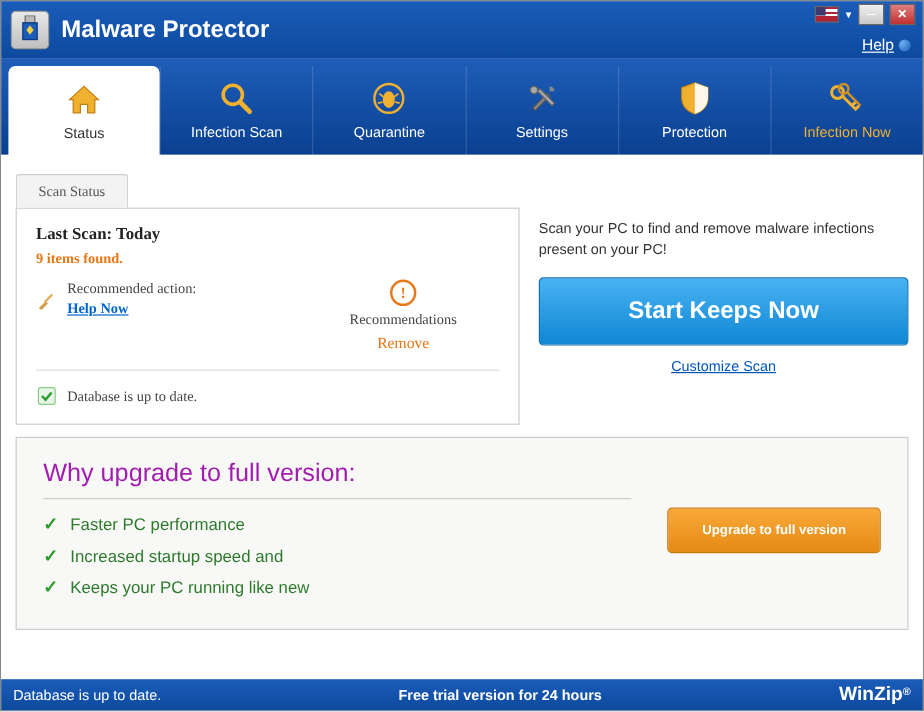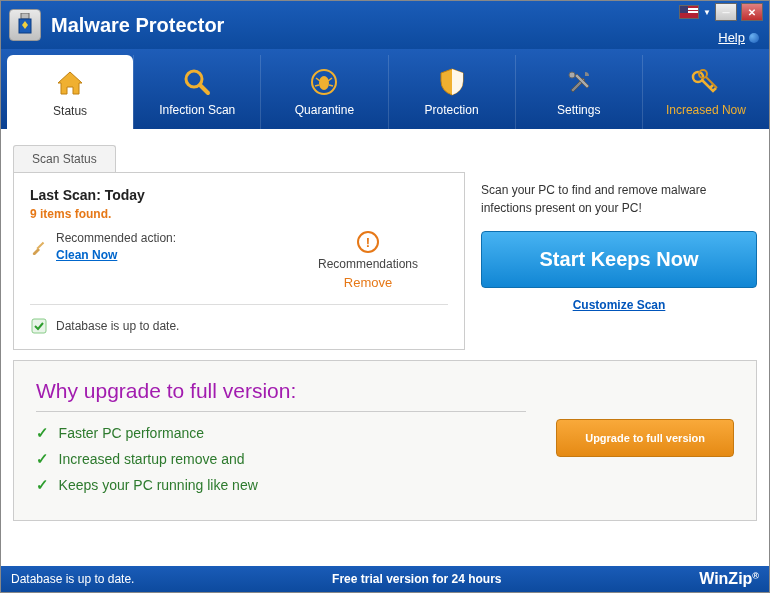--- a/index.html
+++ b/index.html
@@ -22,41 +22,41 @@
 .tabbar { height: 80px; background: linear-gradient(to bottom, #1e5db8, #0a4090); display: flex; padding-top: 6px; padding-left: 6px; }
 .tab { flex: 1; display: flex; flex-direction: column; align-items: center; justify-content: center; color: white; font-size: 12px; cursor: pointer; border-left: 1px solid rgba(255,255,255,0.15); gap: 6px; }
 .tab:first-child { border-left: none; }
 .tab.active { background: white; color: #333; border-radius: 6px 6px 0 0; margin-bottom: -1px; }
 .tab-icon { height: 30px; display: flex; align-items: center; justify-content: center; }
 .tab.register { color: #f0b030; }
 
 .content { flex: 1; background: #fff; padding: 16px 12px 8px 12px; display: flex; flex-direction: column; gap: 10px; }
 
 .top-row { display: flex; gap: 16px; }
-.scan-panel { width: 452px; }
+.scan-panel { width: 420px; font-family: Liberation Serif, serif; }
 .scan-tab-header { display: inline-block; background: #f3f3f3; border: 1px solid #ccc; border-bottom: none; padding: 6px 18px; font-size: 12px; color: #555; border-radius: 3px 3px 0 0; }
 .scan-box { border: 1px solid #ccc; padding: 14px 16px; background: #fff; }
 .last-scan { font-size: 14px; font-weight: bold; color: #222; }
 .items-found { color: #e67817; font-size: 12px; font-weight: bold; margin-top: 4px; }
 .rec-row { display: flex; align-items: flex-start; margin-top: 10px; padding-bottom: 14px; border-bottom: 1px solid #ddd; }
 .rec-left { display: flex; align-items: center; gap: 8px; flex: 1; }
 .brush-icon { width: 18px; height: 18px; }
 .rec-action-label { font-size: 12px; color: #444; }
 .clean-link { color: #0066cc; font-size: 12px; font-weight: bold; text-decoration: underline; cursor: pointer; }
 .rec-right { text-align: center; width: 160px; }
 .alert-icon { width: 22px; height: 22px; border: 2px solid #e67817; border-radius: 50%; display: flex; align-items: center; justify-content: center; margin: 0 auto 4px; color: #e67817; font-weight: bold; font-size: 13px; }
 .rec-title { font-size: 12px; color: #444; }
 .remove-txt { color: #e67817; font-size: 13px; margin-top: 4px; }
 .db-row { display: flex; align-items: center; gap: 8px; margin-top: 12px; font-size: 12px; color: #444; }
 .db-icon { width: 18px; height: 18px; }
 
 .action-panel { flex: 1; padding-top: 36px; }
 .scan-prompt { font-size: 12px; color: #333; line-height: 1.5; margin-bottom: 14px; }
 .start-scan-btn { width: 100%; padding: 16px 0; background: linear-gradient(to bottom, #47b3f2, #1186d4); border: 1px solid #0d6fb0; border-radius: 4px; color: white; font-size: 20px; font-weight: bold; cursor: pointer; text-align: center; }
-.customize-link { display: block; text-align: center; margin-top: 10px; color: #0055bb; font-size: 12px; font-weight: bold; text-decoration: underline; cursor: pointer; }
+.customize-link { display: block; text-align: center; margin-top: 10px; color: #0055bb; font-size: 12px; font-weight: normal; text-decoration: underline; cursor: pointer; }
 
 .upgrade-box { border: 1px solid #ccc; background: #f8f8f6; padding: 18px 22px; display: flex; gap: 30px; align-items: flex-start; }
 .upgrade-left { flex: 1; }
 .upgrade-title { font-size: 21px; color: #a21caf; padding-bottom: 8px; border-bottom: 1px solid #ccc; margin-bottom: 12px; }
 .benefit { display: flex; align-items: center; gap: 10px; margin: 8px 0; color: #2d7a2d; font-size: 14px; }
 .check { color: #2d9d2d; font-weight: bold; font-size: 15px; }
 .upgrade-btn { background: linear-gradient(to bottom, #f9a93a, #e58a14); border: 1px solid #c67910; color: white; font-size: 11px; font-weight: bold; padding: 12px 28px; border-radius: 4px; cursor: pointer; margin-top: 40px; }
 
 .status-bar { height: 26px; background: linear-gradient(to bottom, #1a5cb8, #0d4a9e); display: flex; align-items: center; justify-content: space-between; color: white; font-size: 12px; padding: 0 10px; }
 .sb-left { }
@@ -116,48 +116,48 @@
             <line x1="6" y1="10" x2="10" y2="13" stroke="#f0b030" stroke-width="1.5"></line>
             <line x1="22" y1="10" x2="18" y2="13" stroke="#f0b030" stroke-width="1.5"></line>
             <line x1="5" y1="18" x2="9" y2="17" stroke="#f0b030" stroke-width="1.5"></line>
             <line x1="23" y1="18" x2="19" y2="17" stroke="#f0b030" stroke-width="1.5"></line>
           </svg>
       </div>
       <span>Quarantine</span>
     </div>
     <div class="tab">
       <div class="tab-icon">
-        <svg width="26" height="30" viewBox="0 0 26 30">
-            <path d="M13 2 L24 6 L24 14 Q24 24 13 28 Q2 24 2 14 L2 6 Z" fill="#f0b030" stroke="#c08010"></path>
-            <path d="M13 2 L24 6 L24 14 Q24 24 13 28 L13 2 Z" fill="#fff" opacity="0.9"></path>
-          </svg>
-      </div>
-      <span>Protection</span>
-    </div>
-    <div class="tab">
-      <div class="tab-icon">
         <svg width="28" height="28" viewBox="0 0 28 28">
             <path d="M6 22 L18 10 L20 12 L8 24 Z" fill="#888" stroke="#555"></path>
             <path d="M20 4 Q24 4 24 8 L20 8 Z" fill="#888"></path>
             <path d="M22 20 L10 8 L12 6 L24 18 Z" fill="#aaa" stroke="#666"></path>
             <circle cx="7" cy="7" r="3" fill="#aaa" stroke="#666"></circle>
           </svg>
       </div>
       <span>Settings</span>
     </div>
+    <div class="tab">
+      <div class="tab-icon">
+        <svg width="26" height="30" viewBox="0 0 26 30">
+            <path d="M13 2 L24 6 L24 14 Q24 24 13 28 Q2 24 2 14 L2 6 Z" fill="#f0b030" stroke="#c08010"></path>
+            <path d="M13 2 L24 6 L24 14 Q24 24 13 28 L13 2 Z" fill="#fff" opacity="0.9"></path>
+          </svg>
+      </div>
+      <span>Protection</span>
+    </div>
     <div class="tab register">
       <div class="tab-icon">
         <svg width="30" height="26" viewBox="0 0 30 26">
             <circle cx="7" cy="8" r="5" fill="none" stroke="#f0b030" stroke-width="2.5"></circle>
             <path d="M11 11 L22 22 L25 19 M19 19 L22 16" stroke="#f0b030" stroke-width="2.5" fill="none"></path>
             <circle cx="12" cy="5" r="4" fill="none" stroke="#d09020" stroke-width="2"></circle>
             <path d="M15 8 L26 19" stroke="#d09020" stroke-width="2"></path>
           </svg>
       </div>
-      <span>Increased Now</span>
+      <span>Infection Now</span>
     </div>
   </div>
 
   <div class="content">
     <div class="top-row">
 
       <div class="scan-panel">
         <div class="scan-tab-header">Scan Status</div>
         <div class="scan-box">
           <div class="last-scan">Last Scan: Today</div>
@@ -165,21 +165,21 @@
           <div class="rec-row">
             <div class="rec-left">
               <div class="brush-icon">
                 <svg width="18" height="18" viewBox="0 0 18 18">
                     <path d="M3 15 L8 10 L10 12 L5 17 Q2 17 3 15" fill="#d4a050"></path>
                     <rect x="9" y="3" width="2" height="9" transform="rotate(45 10 8)" fill="#e0b060"></rect>
                   </svg>
               </div>
               <div>
                 <div class="rec-action-label">Recommended action:</div>
-                <a class="clean-link">Clean Now</a>
+                <a class="clean-link">Help Now</a>
               </div>
             </div>
             <div class="rec-right">
               <div class="alert-icon">!</div>
               <div class="rec-title">Recommendations</div>
               <div class="remove-txt">Remove</div>
             </div>
           </div>
           <div class="db-row">
             <div class="db-icon">
@@ -203,21 +203,21 @@
 
     <div class="upgrade-box">
       <div class="upgrade-left">
         <div class="upgrade-title">Why upgrade to full version:</div>
         <div class="benefit">
           <span class="check">✓</span>
           <span>Faster PC performance</span>
         </div>
         <div class="benefit">
           <span class="check">✓</span>
-          <span>Increased startup remove and</span>
+          <span>Increased startup speed and</span>
         </div>
         <div class="benefit">
           <span class="check">✓</span>
           <span>Keeps your PC running like new</span>
         </div>
       </div>
       <div class="upgrade-btn">Upgrade to full version</div>
     </div>
   </div>
 

